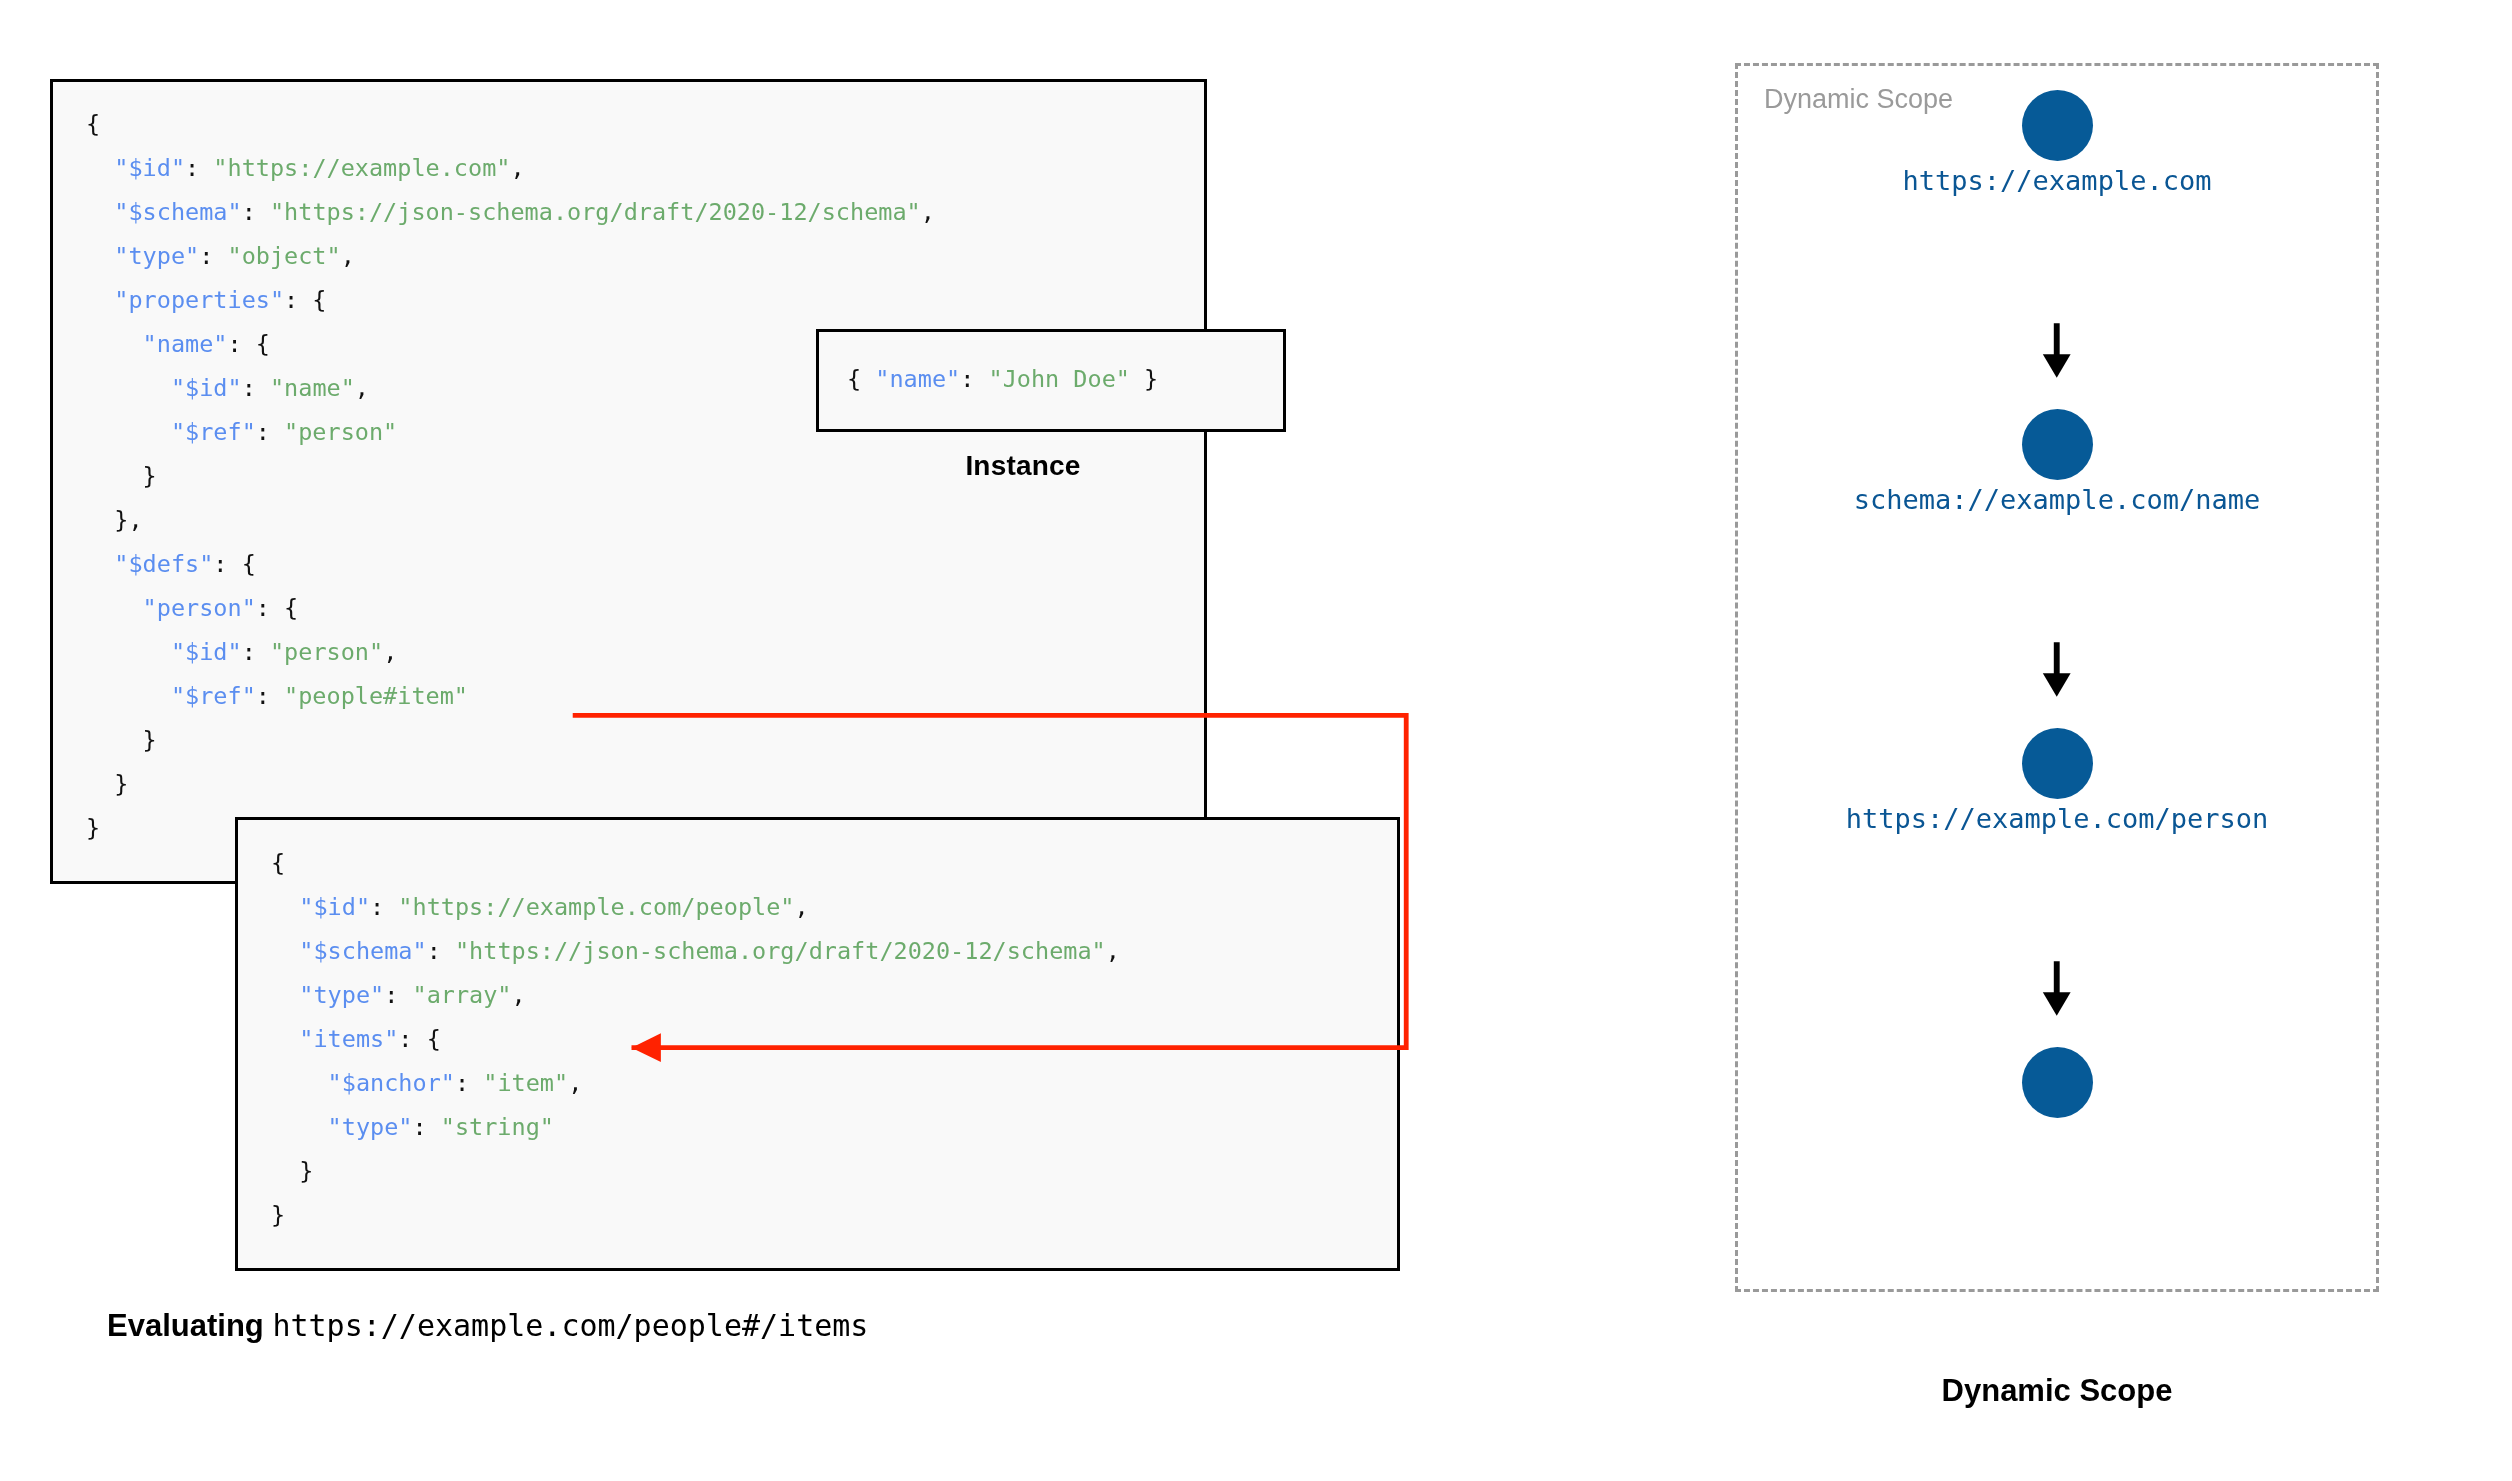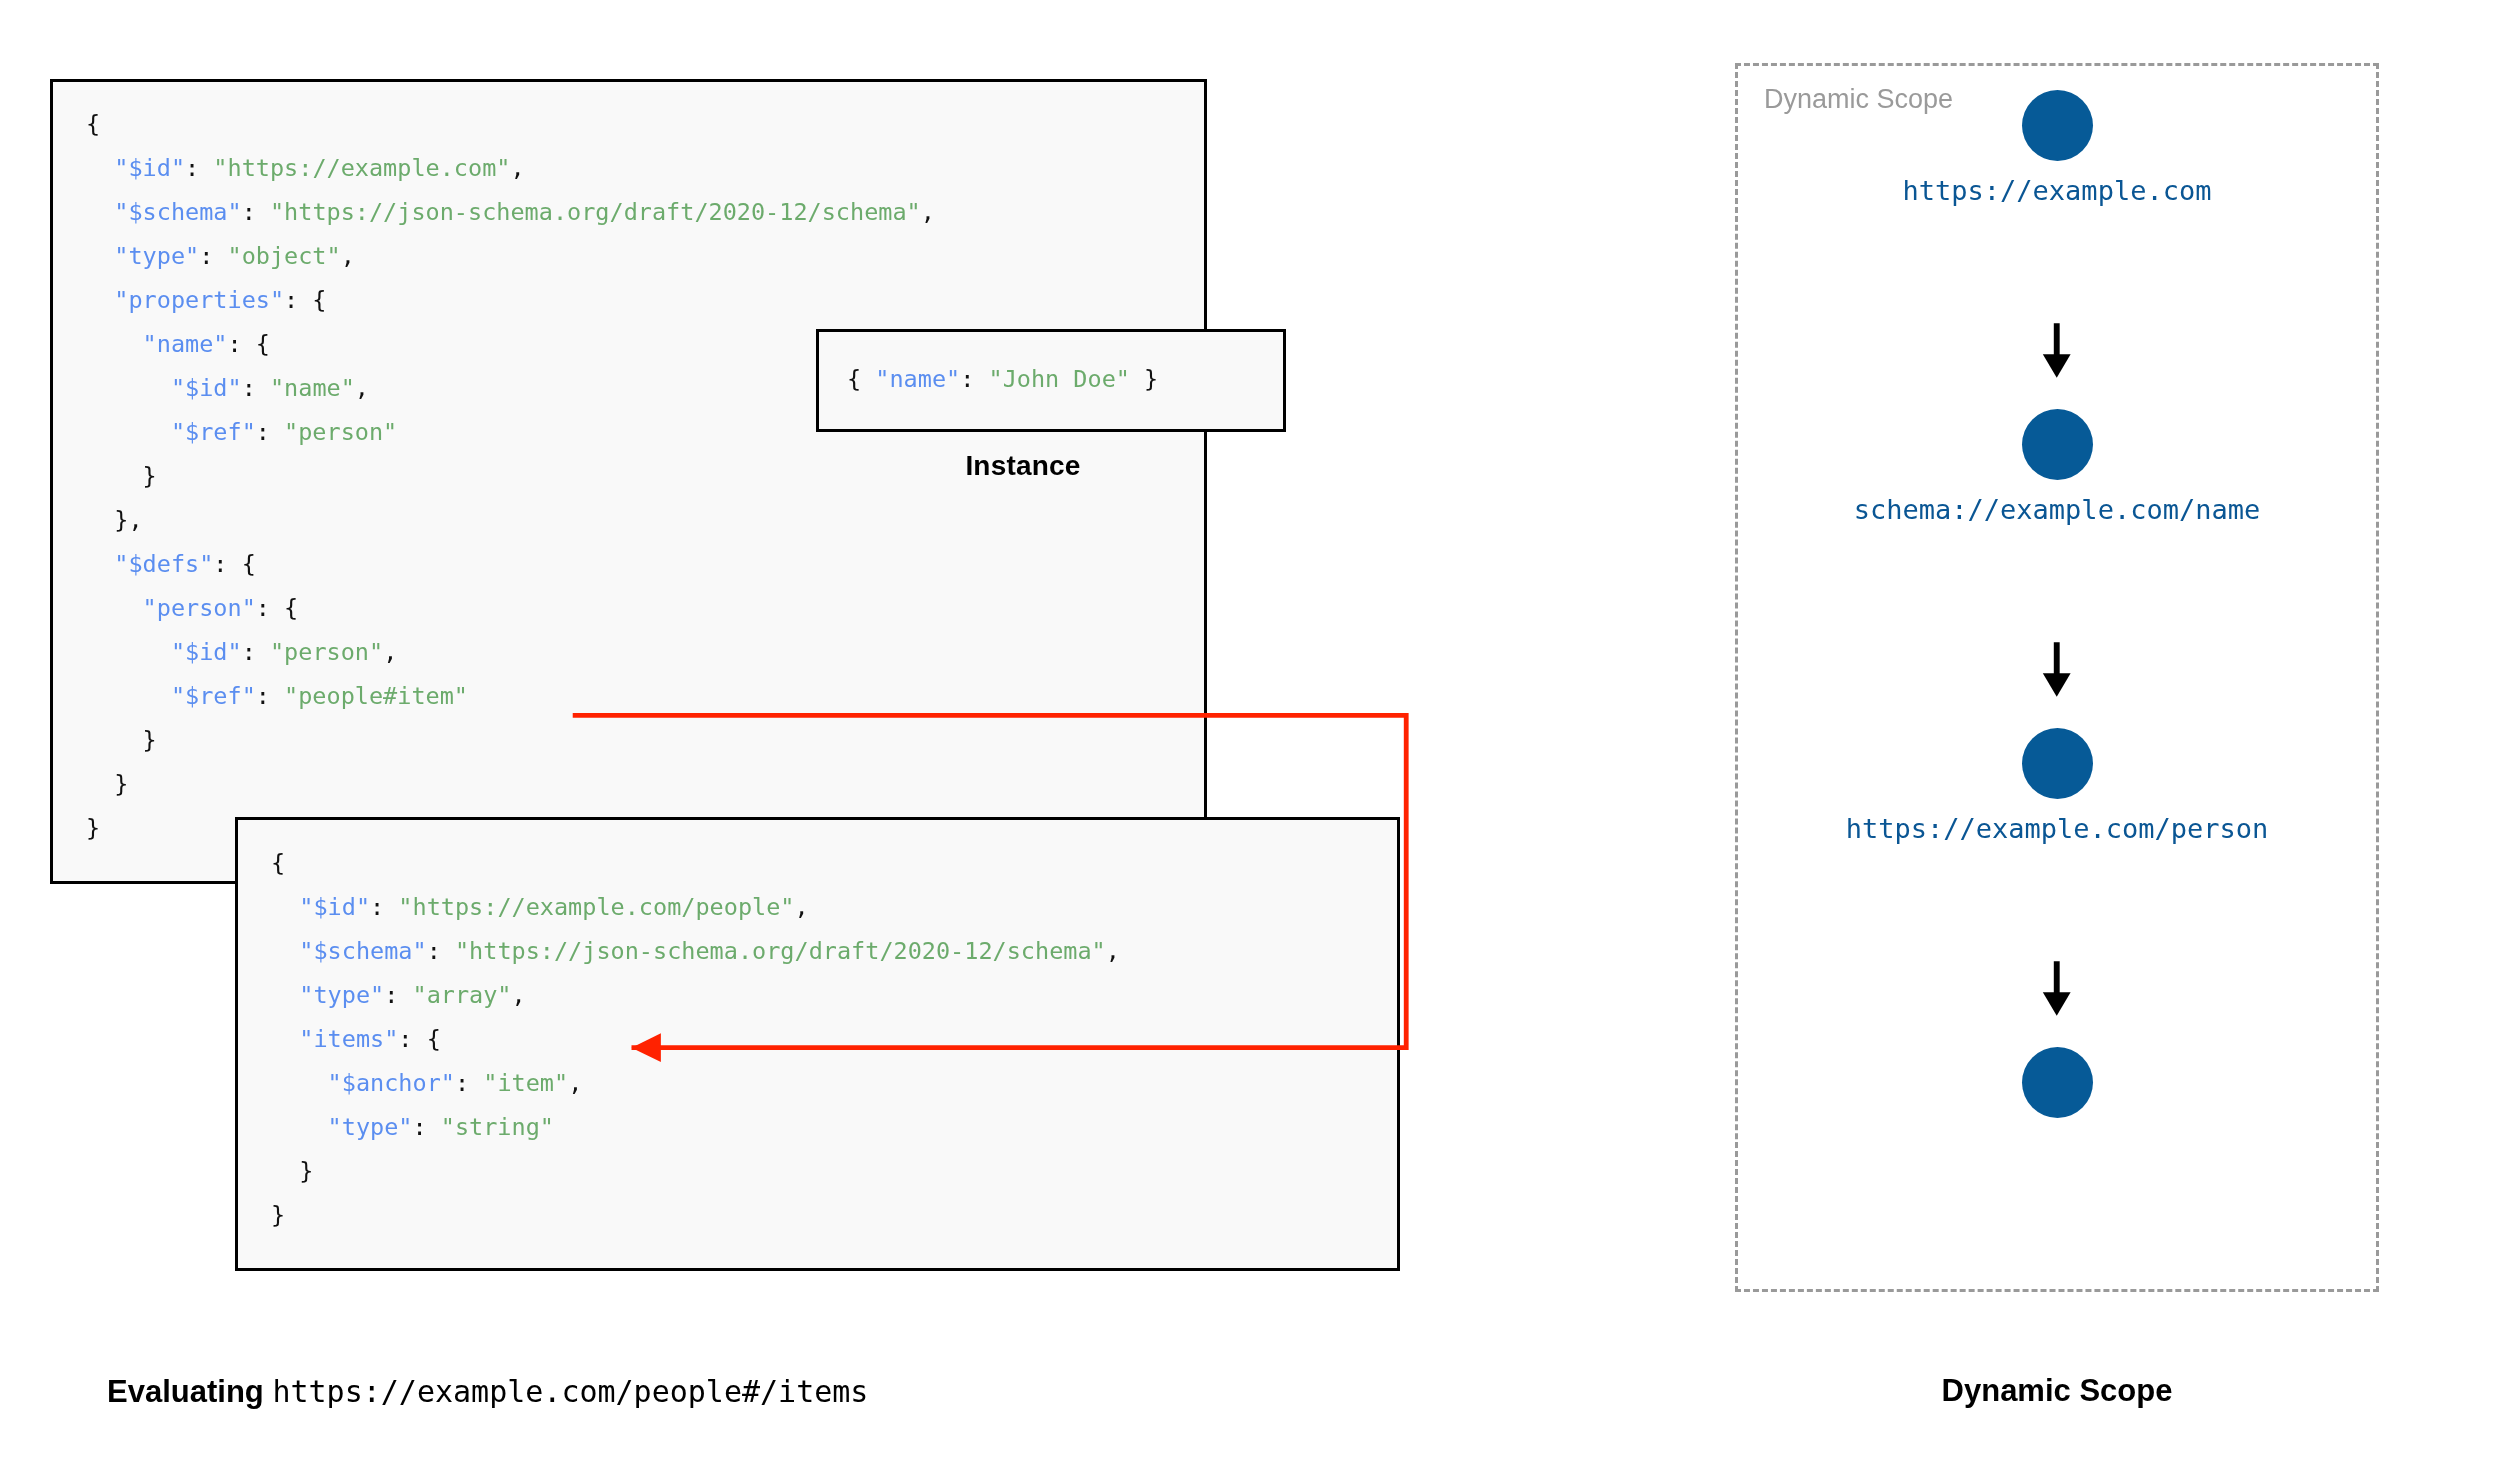--- a/index.html
+++ b/index.html
@@ -42,21 +42,21 @@
   }
 
   #schema-people{left:235px;top:817px;width:1165px;height:454px;z-index:6;}
   #schema-people .code{position:absolute;left:33px;top:21.4px;}
 
   
   #red-connector{position:absolute;left:567px;top:695px;width:877px;height:374px;z-index:8;}
 
   
   #caption-left{
-    position:absolute;left:107px;top:1374px;
+    position:absolute;left:107px;top:1308px;
     font-size:31px;color:#000;white-space:nowrap;
   }
   #caption-left .bold{font-weight:bold;font-family:"Liberation Sans",sans-serif;}
   #caption-left .mono{font-family:"DejaVu Sans Mono","Liberation Mono",monospace;font-size:30px;}
 
   #caption-right{
     position:absolute;left:1735px;top:1373px;width:644px;
     text-align:center;font-size:31px;font-weight:bold;color:#000;
   }
 
@@ -68,21 +68,21 @@
   #scope-title{
     position:absolute;left:1764px;top:84px;
     font-size:27px;color:#9a9a9a;font-family:"Liberation Sans",sans-serif;
   }
   .scope-node{position:absolute;left:1735px;width:644px;text-align:center;}
   .dot{
     width:71px;height:71px;border-radius:50%;
     background:#065a97;margin:0 auto;
   }
   .node-label{
-    margin-top:14px;
+    margin-top:4px;
     font-family:"DejaVu Sans Mono","Liberation Mono",monospace;
     font-size:27px;color:#0a5694;white-space:nowrap;
   }
   .scope-arrow{position:absolute;left:1735px;width:644px;text-align:center;}
 </style>
 </head>
 <body>
 
 <div class="canvas">
 

